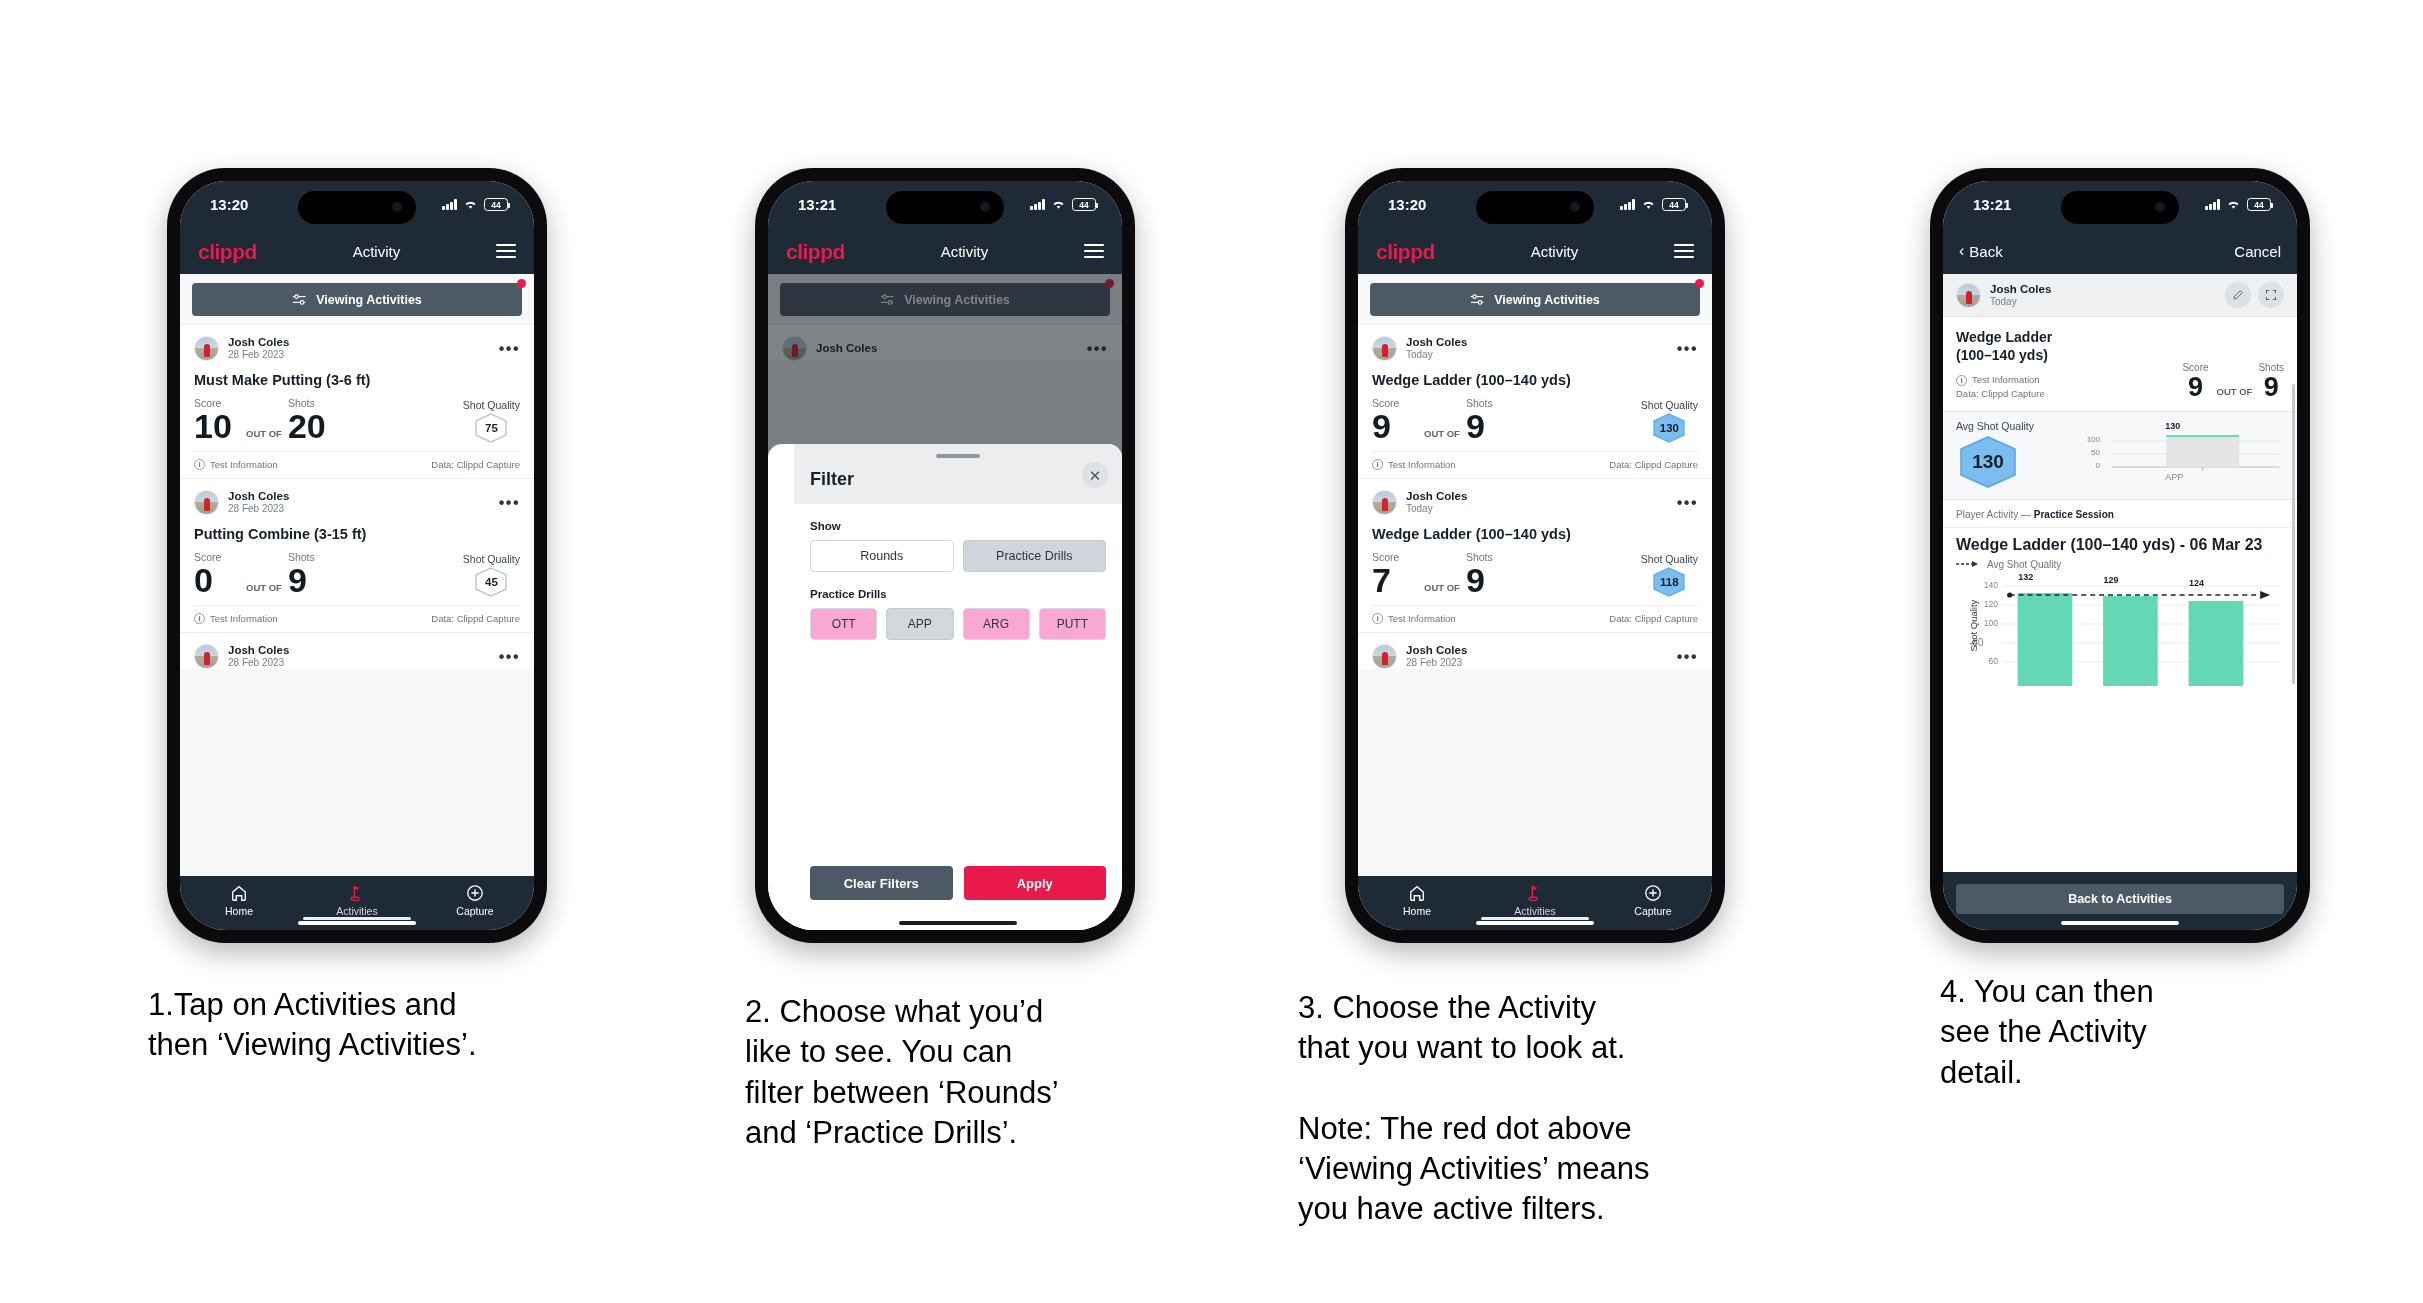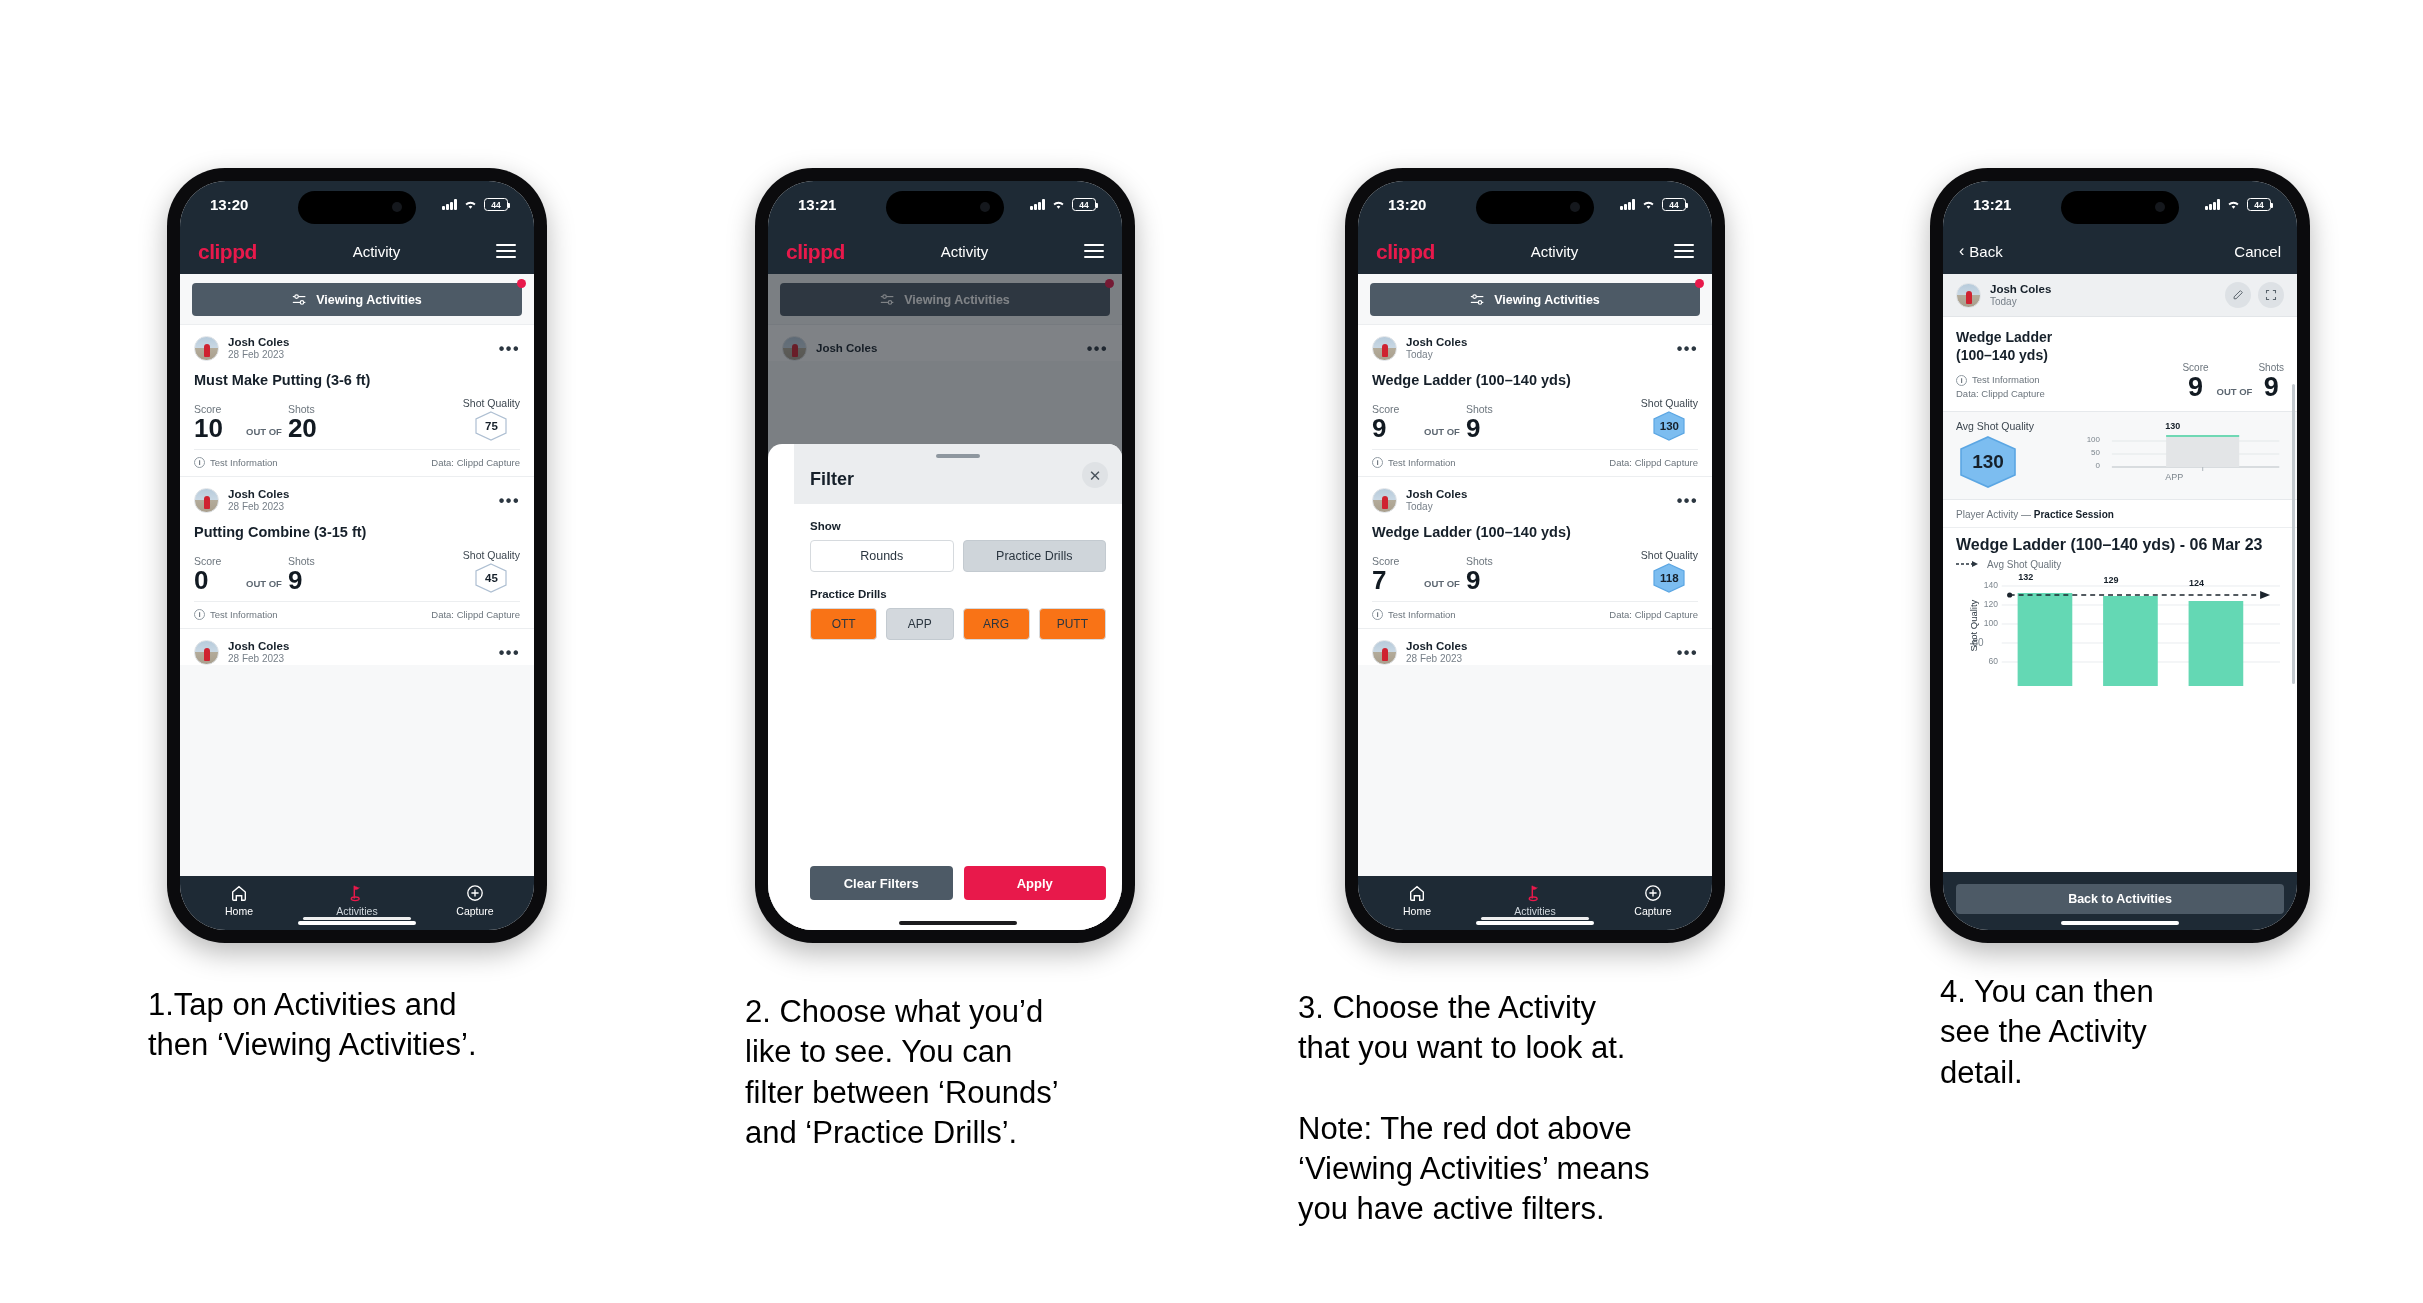--- a/index.html
+++ b/index.html
@@ -107,21 +107,21 @@
     background:#cf2230; border-radius:3px 3px 1px 1px;
   }
   .who { line-height:1.15; }
   .who .nm { font-size:11.5px; font-weight:bold; color:#16202a; }
   .who .dt { font-size:10px; color:#767f88; }
   .dots { margin-left:auto; color:#2b3640; font-size:16px; letter-spacing:1.5px; line-height:1;
           font-weight:bold; }
   .card-title { font-size:14.5px; font-weight:bold; color:#16202a; margin: 11px 0 0; }
   .stats { display:flex; align-items:flex-end; margin-top: 9px; padding-bottom:8px; }
   .stat-lbl { font-size:10.5px; color:#6c757d; }
-  .stat-val { font-size:26px; font-weight:bold; color:#121a22; line-height:1; }
+  .stat-val { font-size:34px; font-weight:bold; color:#121a22; line-height:1; }
   .st-score { width: 46px; }
   .outof { font-size:9.5px; color:#5d6771; font-weight:bold; padding-bottom:4px; margin: 0 6px; }
   .st-shots { }
   .sq-block { margin-left:auto; text-align:center; }
   .sq-lbl { font-size:10.5px; color:#3c464f; margin-bottom:2px; }
   .hexwrap { position:relative; width:34px; height:30px; margin:0 auto; }
   .hexwrap svg { position:absolute; inset:0; }
   .hexwrap span {
     position:absolute; inset:0; display:flex; align-items:center; justify-content:center;
     font-size:11.5px; font-weight:bold; color:#16202a;
@@ -172,21 +172,21 @@
   .group-lbl { font-size:11.5px; font-weight:bold; color:#16202a; margin-bottom:8px; }
   .seg-row { display:flex; gap:9px; margin-bottom:16px; }
   .seg {
     flex:1; height:32px; border:1px solid #d6dade; border-radius:4px; background:#fff;
     display:flex; align-items:center; justify-content:center;
     font-size:12.5px; color:#2b3640;
   }
   .seg.on { background:#cfd5da; border-color:#c3cad0; }
   .chip-row { display:flex; gap:9px; }
   .chip {
-    flex:1; height:32px; border:1px solid #d6dade; border-radius:4px; background:#f97316;
+    flex:1; height:32px; border:1px solid #d6dade; border-radius:4px; background:#f9a8d4;
     display:flex; align-items:center; justify-content:center;
     font-size:12px; color:#2b3640;
   }
   .chip.on { background:#d3d8dd; border-color:#c3cad0; }
   .sheet-foot { display:flex; gap:11px; padding: 0 16px 16px; }
   .btn { flex:1; height:34px; border-radius:4px; display:flex; align-items:center;
          justify-content:center; font-size:13px; font-weight:bold; color:#fff; }
   .btn.secondary { background:#4d5a66; }
   .btn.primary { background:#e8194b; }
 

